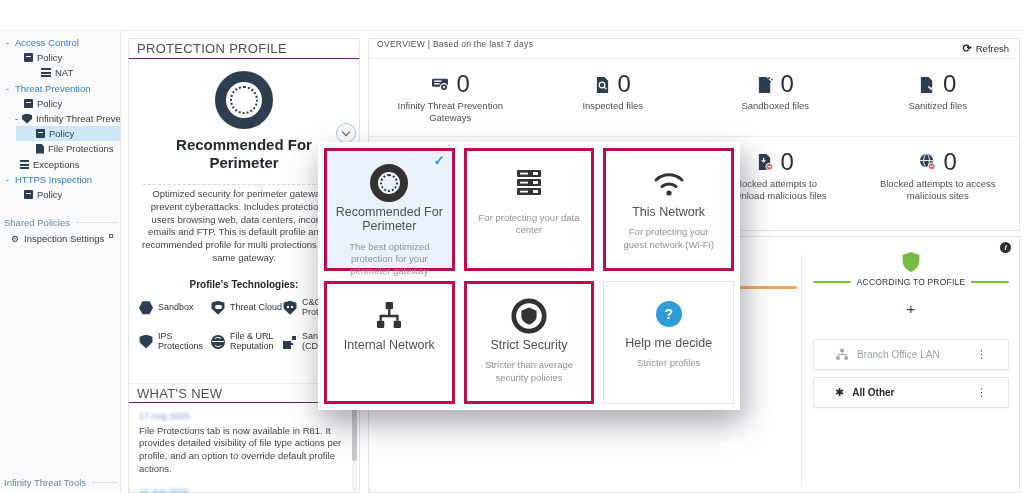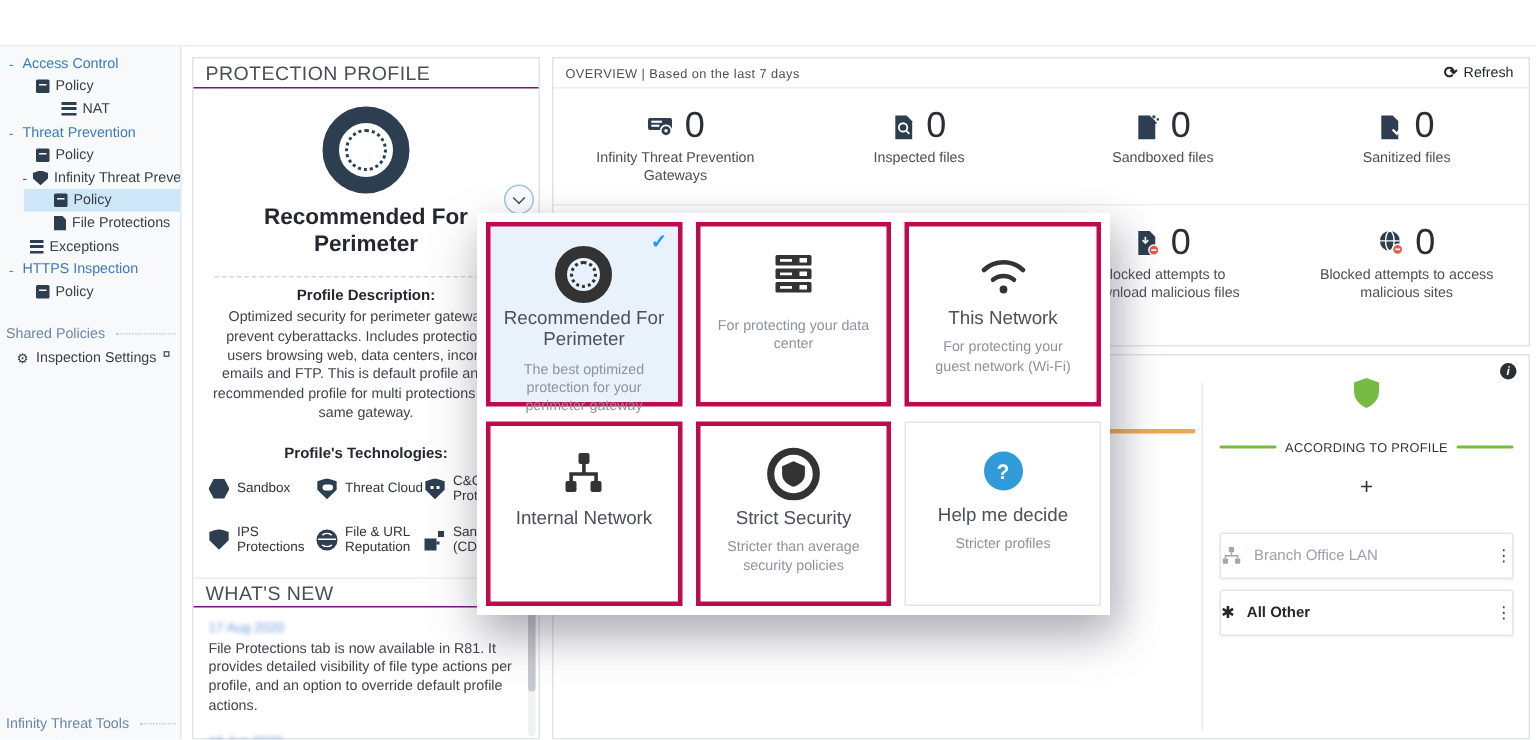--- a/index.html
+++ b/index.html
@@ -49,57 +49,57 @@
   .ti{width:14px;height:14px;flex:0 0 auto;position:relative}
   .ti-hex{clip-path:polygon(25% 3%,75% 3%,100% 50%,75% 97%,25% 97%,0 50%);background:#2c3e50}
   .ti-shield{clip-path:polygon(50% 0,96% 15%,96% 55%,50% 100%,4% 55%,4% 15%);background:#2c3e50}
   .ti-cloud::after{content:"";position:absolute;left:3.5px;top:4.5px;width:7px;height:4px;background:#fff;border-radius:2px}
   .ti-face::after{content:"";position:absolute;left:4px;top:5px;width:2px;height:2px;background:#fff;box-shadow:4px 0 #fff}
   .ti-globe{border-radius:50%;background:#2c3e50}
   .ti-globe::after{content:"";position:absolute;inset:2px;border:1px solid #fff;border-left-color:transparent;border-right-color:transparent;border-radius:50%}
   .ti-globe::before{content:"";position:absolute;left:1px;right:1px;top:6.5px;height:1px;background:#fff}
   .ti-squares::before{content:"";position:absolute;left:0;bottom:0;width:8px;height:8px;background:#2c3e50}
   .ti-squares::after{content:"";position:absolute;right:1px;top:1px;width:4px;height:4px;background:#2c3e50;box-shadow:-2px 6px 0 -1px #2c3e50}
-  .wn-hdr{margin-top:16px;border-top:1px solid #eceef1}
+  .wn-hdr{margin-top:32px;border-top:1px solid #eceef1}
   .wn-body{padding:7px 16px 0 10px;font-size:9.5px;color:#3f454c;line-height:1.35}
   .wn-date{color:#6f9fd8;filter:blur(1.5px);font-size:9px}
   .wn-text{margin-top:2px}
   .wn-entry2{margin-top:10px}
   .wn-scrolltrack{position:absolute;right:2px;top:362px;width:5px;height:90px;background:#f0f1f3;border-radius:3px}
   .wn-scrollthumb{position:absolute;right:2px;top:366px;width:5px;height:56px;background:#c6c9cd;border-radius:3px;cursor:pointer}
 
   
   #ov{position:absolute;left:368px;top:38px;width:652px;height:193px;border:1px solid #e0e3e7;background:#fff}
-  .ov-hdr{display:flex;justify-content:space-between;align-items:center;height:20px;
+  .ov-hdr{display:flex;justify-content:space-between;height:20px;
     border-bottom:1px solid #eceef1;font-size:8.5px;color:#4a4f55;padding:0 10px 0 8px;letter-spacing:.3px}
   .refresh{display:flex;align-items:center;gap:4px;font-size:9.5px;color:#24282d;cursor:pointer;letter-spacing:0}
   .refresh .glyph{font-size:11px;font-weight:bold}
   .ov-row{display:flex}
   .ov-row1{height:78px;border-bottom:1px solid #eceef1}
   .ov-row2{height:93px}
   .stat{flex:1;display:flex;flex-direction:column;align-items:center;justify-content:flex-start;padding-top:12px}
   .stat-top{display:flex;align-items:center;gap:8px;height:26px}
   .stat-val{font-size:24px;font-weight:300;color:#2a2f36}
   .stat-label{font-size:9.5px;color:#4a5058;text-align:center;line-height:1.3;margin-top:3px;max-width:125px}
   .cellpad{flex:1}
 
   
   #bp{position:absolute;left:368px;top:236px;width:652px;height:257px;border:1px solid #e0e3e7;background:#fff}
   .info{position:absolute;top:5px;right:8px;width:11px;height:11px;border-radius:50%;background:#2b2f33;
     color:#fff;font-size:8px;line-height:11px;text-align:center;font-weight:bold;font-style:italic;cursor:pointer}
   .orange-line{position:absolute;left:338px;top:49px;width:90px;height:3px;background:#f0a850;border-radius:2px}
   .vdiv{position:absolute;left:432px;top:18px;height:232px;width:1px;background:#e8eaed}
   .right-col{position:absolute;left:444px;top:14px;width:196px}
   .shield-row{text-align:center;height:22px}
-  .acc-row{display:flex;align-items:center;gap:6px;margin-top:20px}
+  .acc-row{display:flex;align-items:center;gap:6px;margin-top:4px}
   .gline{flex:1;height:2px;background:#76bc43;border-radius:1px}
   .acc-label{font-size:8.5px;color:#2f3439;letter-spacing:.2px}
   .plus{text-align:center;font-size:15px;color:#2f3439;margin-top:13px;cursor:pointer}
   .gw-card{display:flex;align-items:center;height:31px;border:1px solid #e2e5e9;border-radius:2px;
-    background:#fff;padding:0 0;gap:8px;box-shadow:0 1px 1px rgba(0,0,0,.04);cursor:pointer}
+    background:#fff;padding:0 21px;gap:8px;box-shadow:0 1px 1px rgba(0,0,0,.04);cursor:pointer}
   .gw-card1{margin-top:22px}
   .gw-card2{margin-top:7px}
   .gw-label{flex:1;font-size:10px;color:#9aa1a8}
   .gw-label.dark{color:#24282d;font-weight:bold}
   .kebab{color:#3f454c;font-size:11px;cursor:pointer}
   .star-glyph{font-size:11px;color:#24282d}
 
   
   #popup{position:absolute;left:318px;top:142px;width:422px;padding:6px;background:#fff;z-index:10;
     box-shadow:0 14px 30px rgba(70,70,85,.35),10px 10px 22px rgba(70,70,85,.16)}
@@ -187,21 +187,20 @@
 </div>
 
 <div id="pp">
   <div class="p-hdr">PROTECTION PROFILE</div>
   <div class="ring"></div>
   <div class="pp-title">Recommended For Perimeter</div>
   <div class="pp-chevbtn">
       <span class="chev"></span>
     </div>
   <div class="dash"></div>
-  <div class="pp-sub">Profile Description:</div>
   <div class="pp-desc">Optimized security for perimeter gateway to prevent cyberattacks. Includes protection for users browsing web, data centers, incoming emails and FTP. This is default profile and the recommended profile for multi protections on the same gateway.</div>
   <div class="pp-sub" style="margin-top:14px">Profile's Technologies:</div>
   <div class="tech">
     <div class="tech-item">
       <span class="ti ti-hex"></span>
       <span class="tech-label">Sandbox</span>
     </div>
     <div class="tech-item">
       <span class="ti ti-shield ti-cloud"></span>
       <span class="tech-label">Threat Cloud</span>

